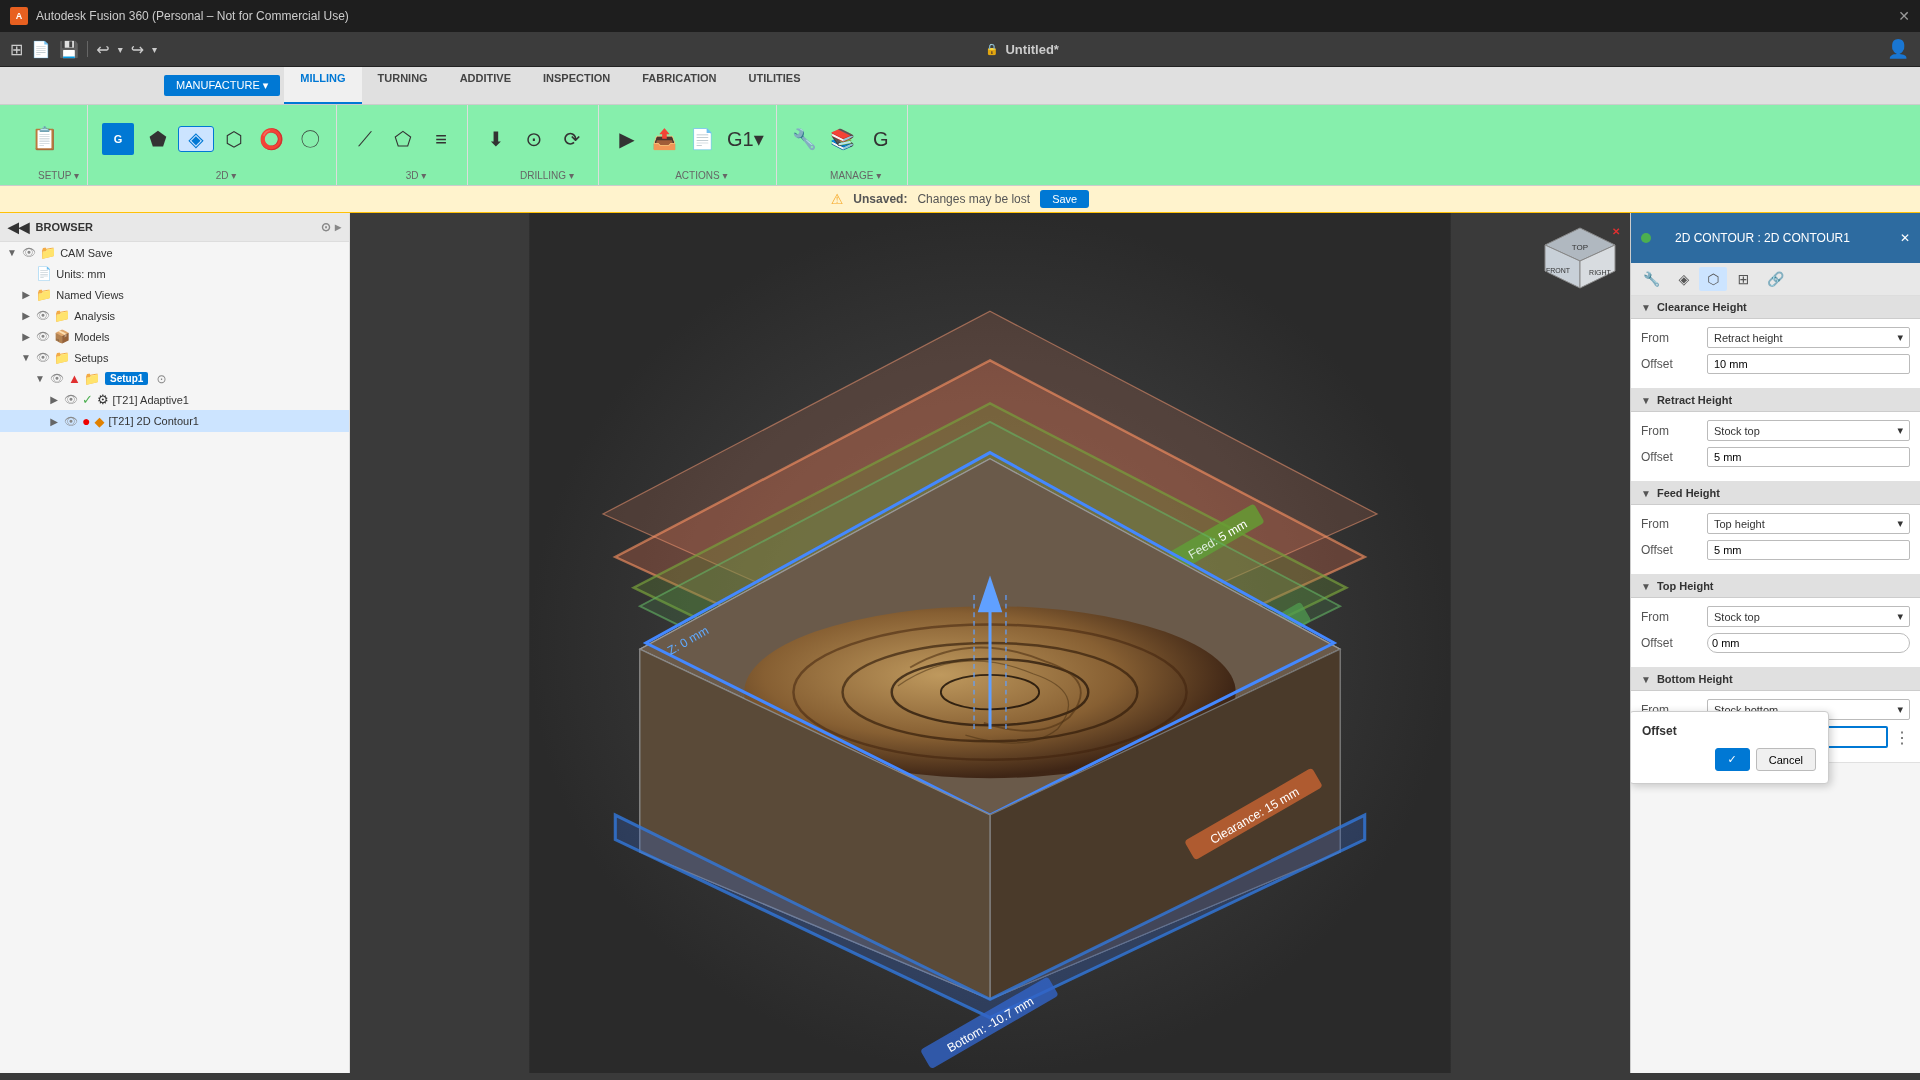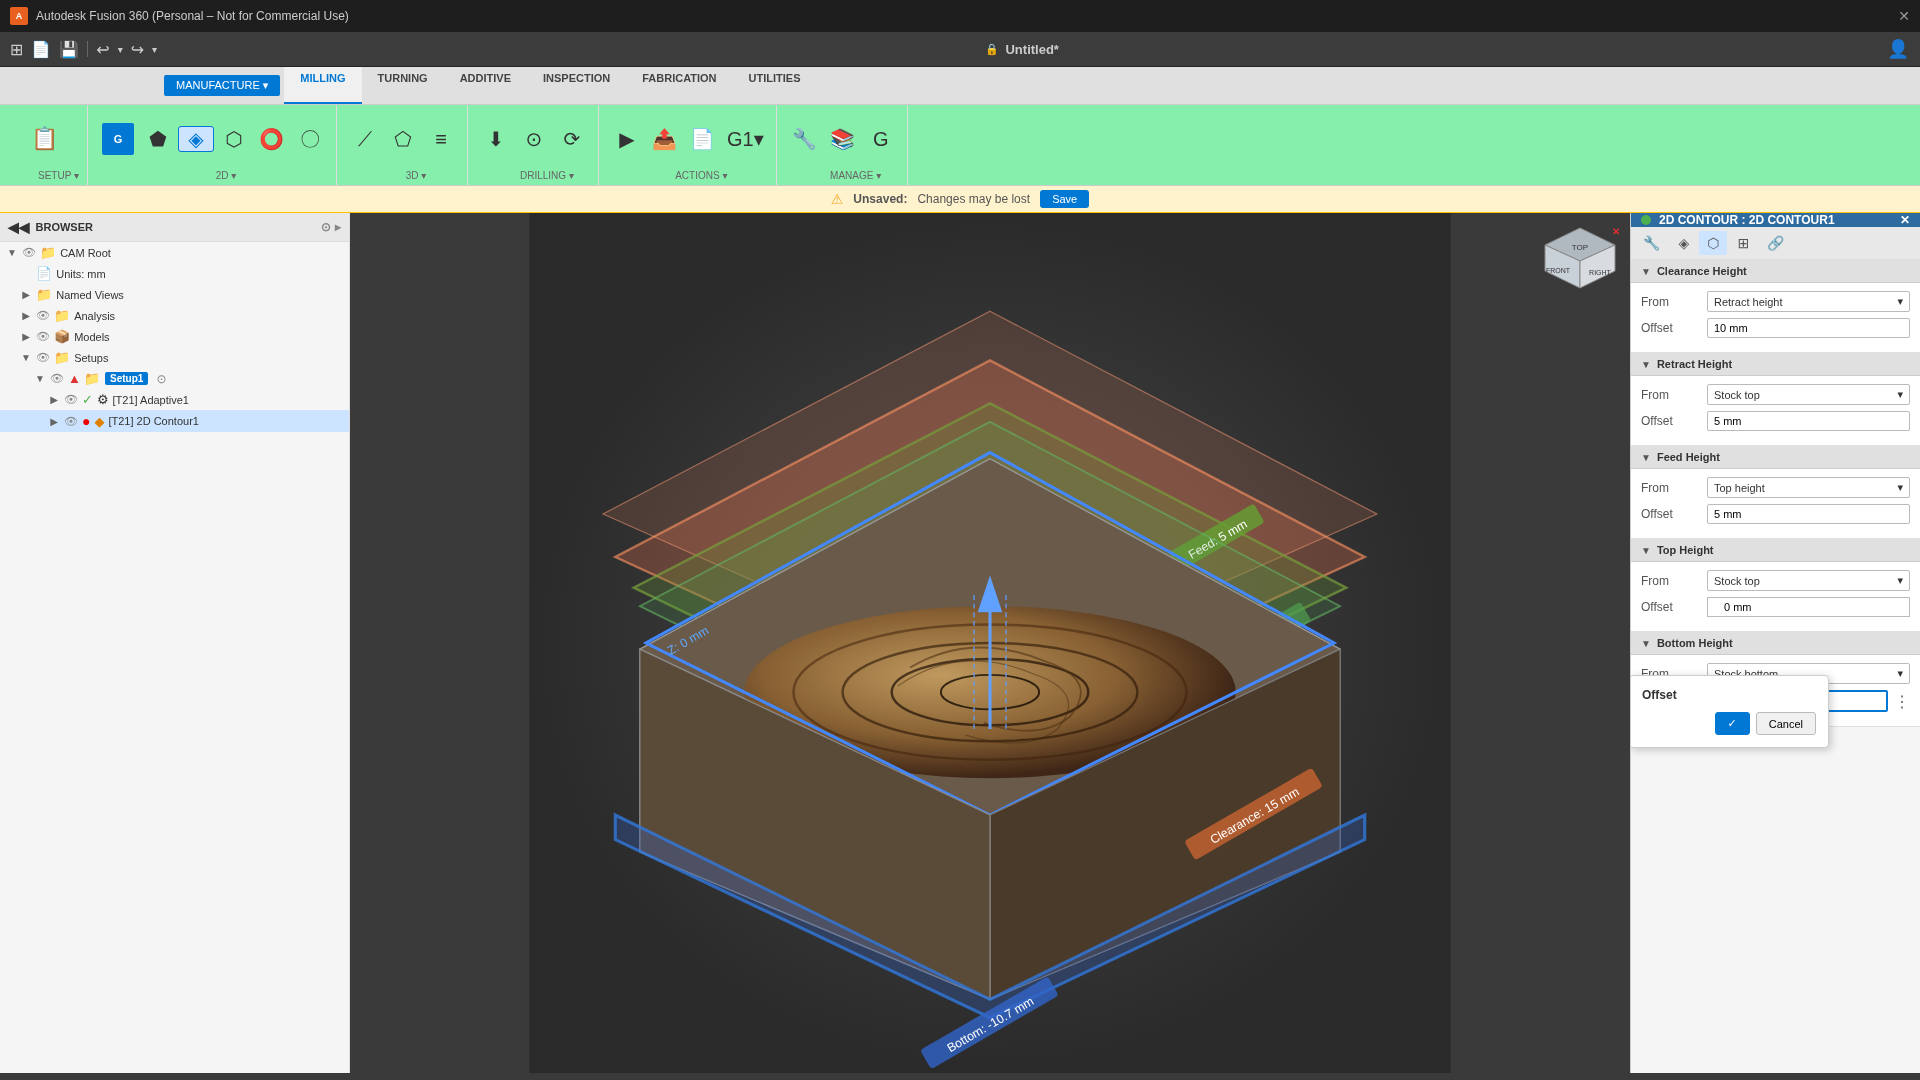--- a/index.html
+++ b/index.html
@@ -182,24 +182,24 @@
       border-left: 1px solid #ccc;
       display: flex;
       flex-direction: column;
       overflow-y: auto;
     }
     #panel-header {
       display: flex;
       align-items: center;
       background: #2d6ba0;
       color: white;
-      padding: 0 10px;
+      padding: 18px 10px;
       font-size: 12px;
-      font-weight: bold;
-      gap: 8px;
+      font-weight: normal;
+      gap: 24px;
     }
     #panel-header .dot { width: 10px; height: 10px; background: #4CAF50; border-radius: 50%; }
     #panel-header .close-x { margin-left: auto; cursor: pointer; }
     .panel-toolbar {
       display: flex;
       background: #e8e8e8;
       border-bottom: 1px solid #ddd;
       padding: 4px;
       gap: 2px;
     }
@@ -519,21 +519,21 @@
       <span style="margin-left:auto;display:flex;gap:4px;">
         <span style="font-size:12px;color:#888;">⊙</span>
         <span style="font-size:12px;color:#888;">▸</span>
       </span>
     </div>
 
     <div class="browser-item">
       <span class="toggle">▼</span>
       <span class="eye-icon">👁</span>
       <span class="item-icon">📁</span>
-      <span>CAM Root</span>
+      <span>CAM Save</span>
     </div>
     <div class="browser-item indent1">
       <span class="toggle"></span>
       <span class="item-icon">📄</span>
       <span>Units: mm</span>
     </div>
     <div class="browser-item indent1">
       <span class="toggle">▶</span>
       <span class="item-icon">📁</span>
       <span>Named Views</span>
@@ -753,21 +753,21 @@
     <div class="section-content">
       <div class="field-row">
         <span class="field-label">From</span>
         <div class="field-select">
           <span>Stock top</span>
           <span>▾</span>
         </div>
       </div>
       <div class="field-row">
         <span class="field-label">Offset</span>
-        <input class="field-input" value="0 mm" readonly="" style="flex: 1 1 0%; padding: 3px 16px; border: 1px solid rgb(187, 187, 187); border-radius: 0; font-size: 11px;">
+        <input class="field-input" value="0 mm" readonly="" style="flex: 1 1 0%; padding: 3px 4px; border: 1px solid rgb(187, 187, 187); border-radius: 10px; font-size: 11px;">
       </div>
     </div>
 
     <div class="section-header">
       <span class="arrow">▼</span>
       <span>Bottom Height</span>
     </div>
     <div class="section-content">
       <div class="field-row">
         <span class="field-label">From</span>

